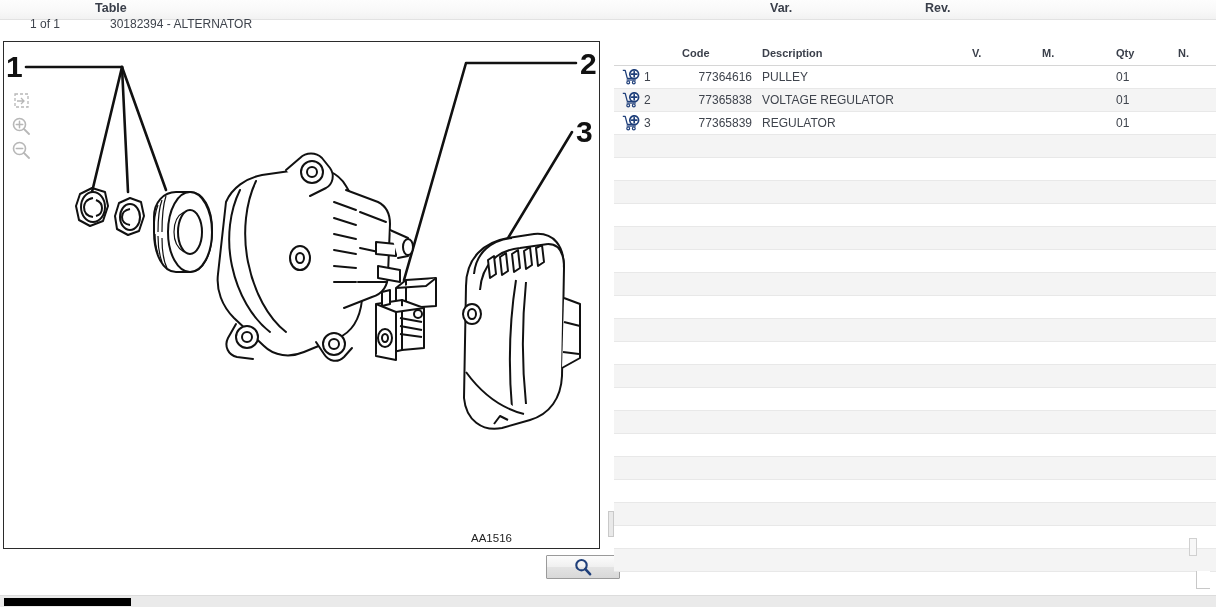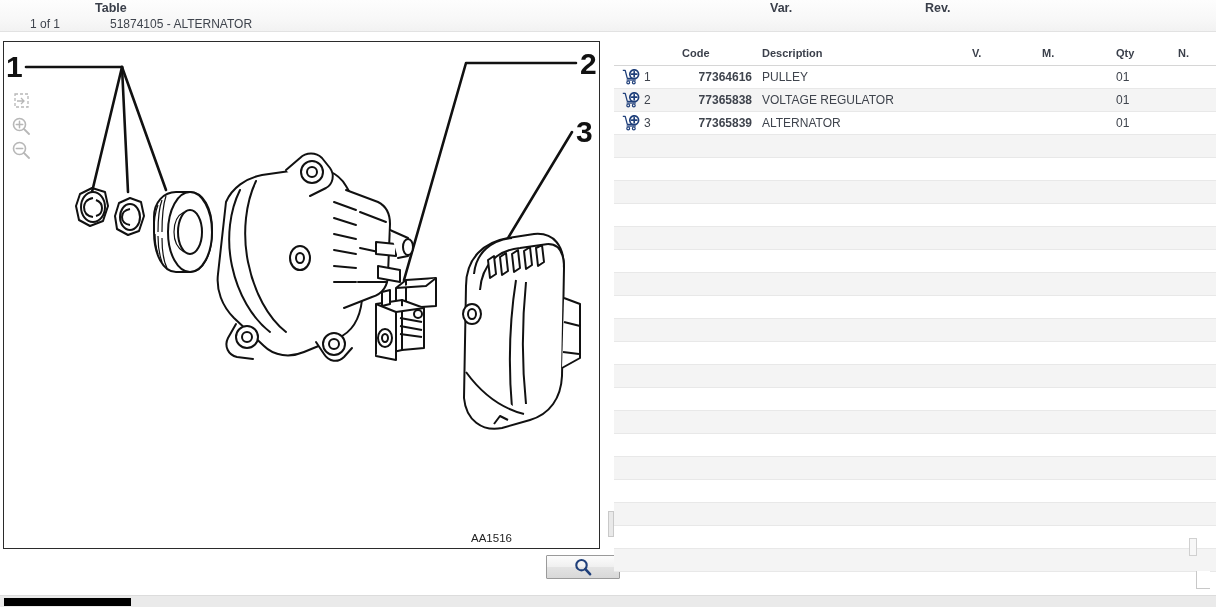--- a/index.html
+++ b/index.html
@@ -17,21 +17,21 @@
     position: relative;
     width: 1216px;
     height: 607px;
     background: #ffffff;
   }
 
   
   .topbar {
     position: absolute;
     left: 0; top: 0;
-    width: 1216px; height: 32px;
+    width: 1216px; height: 20px;
     background: linear-gradient(to bottom, #fdfdfd 0%, #f8f8f8 60%, #f2f2f2 100%);
     border-bottom: 1px solid #e2e2e2;
     box-sizing: border-box;
     text-decoration: underline;
   }
   .hdr-label {
     position: absolute;
     font-weight: bold;
     font-size: 12.5px;
     color: #3a3f4a;
@@ -123,21 +123,21 @@
     font-size: 12px;
     border-bottom: 1px solid #e8e8e8;
     white-space: nowrap;
     overflow: hidden;
   }
   tr.alt td { background: #f4f4f4; }
   tr.datarow { cursor: pointer; }
 
   .col-cart { width: 30px; }
   .col-pos  { width: 38px; }
-  .col-code { width: 70px; text-align: right; padding-right: 6px !important; font-weight: bold; }
+  .col-code { width: 70px; text-align: right; padding-right: 6px !important; }
   .col-desc { width: 210px; padding-left: 4px !important; margin-left: 48px; }
   .col-v    { width: 56px; text-align: right; padding-right: 14px !important; }
   .col-m    { width: 56px; text-align: right; padding-right: 14px !important; }
   .col-qty  { width: 62px; padding-left: 4px !important; margin-top: 48px; }
   .col-n    { width: 62px; text-align: right; padding-right: 20px !important; }
 
   th.col-code { text-align: right; padding-right: 6px; }
   th.col-desc { padding-left: 4px; }
   th.col-v, th.col-m, th.col-n { text-align: right; }
   th.col-v { padding-right: 14px; }
@@ -191,21 +191,21 @@
 </head>
 <body>
 
 <div id="app">
 
   <div class="topbar">
     <div class="hdr-label" id="lbl-table">Table</div>
     <div class="hdr-label" id="lbl-var">Var.</div>
     <div class="hdr-label" id="lbl-rev">Rev.</div>
     <div class="hdr-val" id="val-page">1 of 1</div>
-    <div class="hdr-val" id="val-table">51874105 - ALTERNATOR</div>
+    <div class="hdr-val" id="val-table">30182394 - ALTERNATOR</div>
   </div>
 
   <div class="diagram-panel">
 
     <svg class="diagram-svg" viewBox="0 0 595 506" xmlns="http://www.w3.org/2000/svg">
       <rect x="0" y="0" width="595" height="506" fill="#ffffff"></rect>
       <g fill="none" stroke="#111111" stroke-width="2.6" stroke-linecap="round" stroke-linejoin="round">
 
         <path d="M22 25 L118 25"></path>
         <path d="M118 25 L88 150"></path>
@@ -443,21 +443,21 @@
                 <path d="M0.8 1.4 L3.2 1.4 L5.3 9.4 L14 9.4" fill="none" stroke="#1f3f7a" stroke-width="1.3" stroke-linejoin="round"></path>
                 <path d="M4.6 11.0 L13.8 11.0" fill="none" stroke="#1f3f7a" stroke-width="1.3"></path>
                 <circle cx="6.2" cy="13.4" r="1.4" fill="none" stroke="#1f3f7a" stroke-width="1.2"></circle>
                 <circle cx="11.8" cy="13.4" r="1.4" fill="none" stroke="#1f3f7a" stroke-width="1.2"></circle>
                 <circle cx="12.2" cy="5.2" r="4.4" fill="#ffffff" stroke="#1f3f7a" stroke-width="1.7"></circle>
                 <path d="M12.2 2.7 L12.2 7.7 M9.7 5.2 L14.7 5.2" stroke="#1f3f7a" stroke-width="1.7" stroke-linecap="round"></path>
               </svg>
             </td>
             <td class="col-pos">3</td>
             <td class="col-code">77365839</td>
-            <td class="col-desc">ALTERNATOR</td>
+            <td class="col-desc">REGULATOR</td>
             <td class="col-v"></td>
             <td class="col-m"></td>
             <td class="col-qty">01</td>
             <td class="col-n"></td>
           </tr>
           <tr class="emptyrow alt">
             <td class="col-cart">&nbsp;</td>
             <td class="col-pos">&nbsp;</td>
             <td class="col-code">&nbsp;</td>
             <td class="col-desc">&nbsp;</td>

